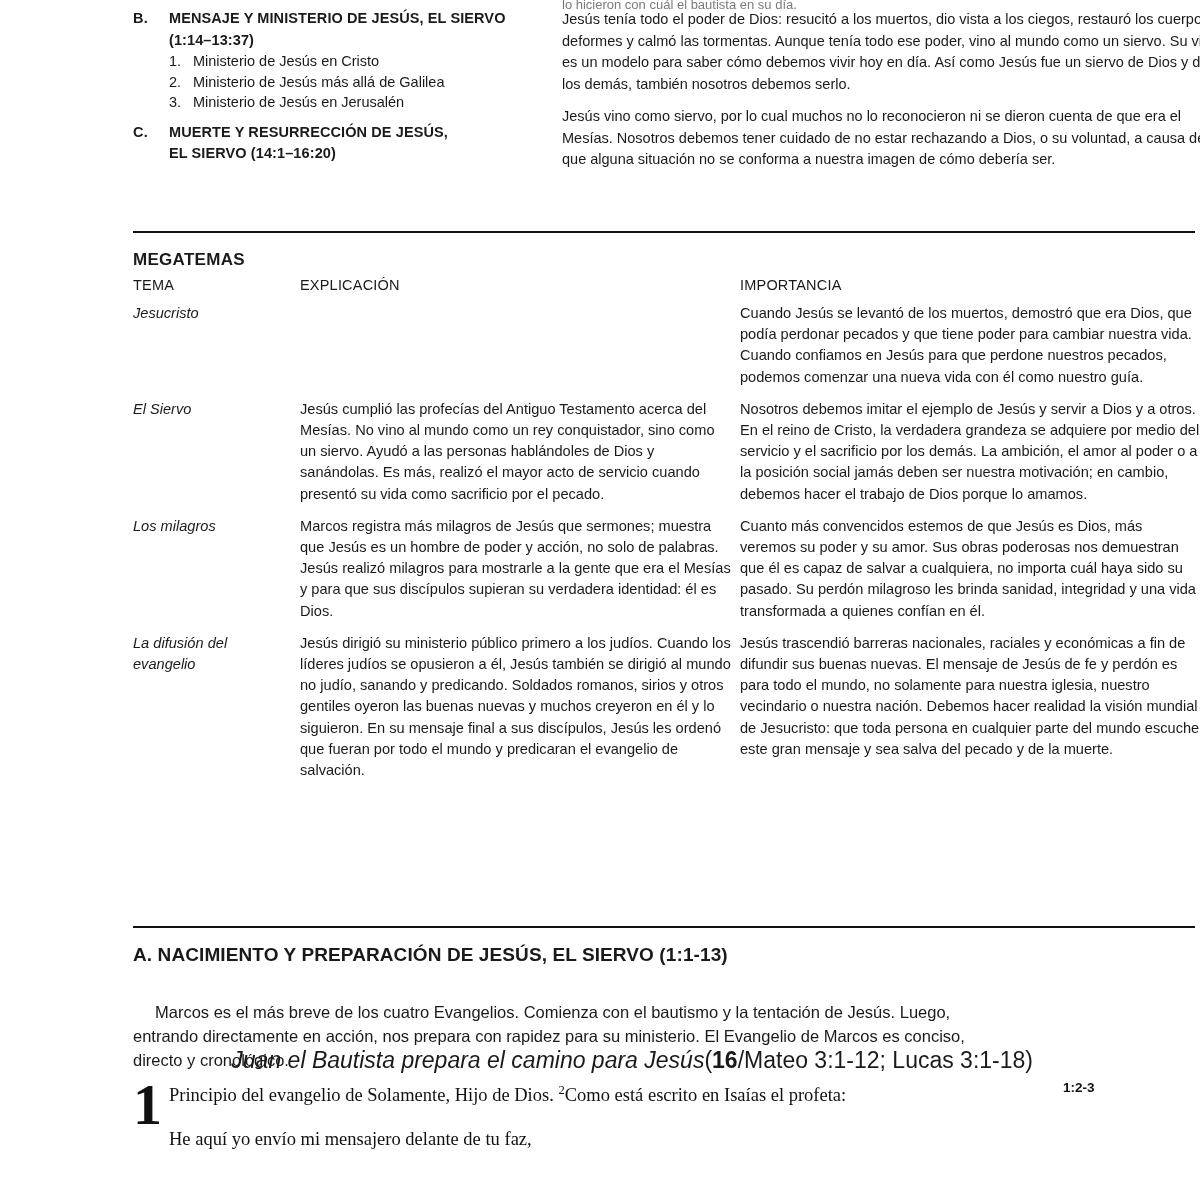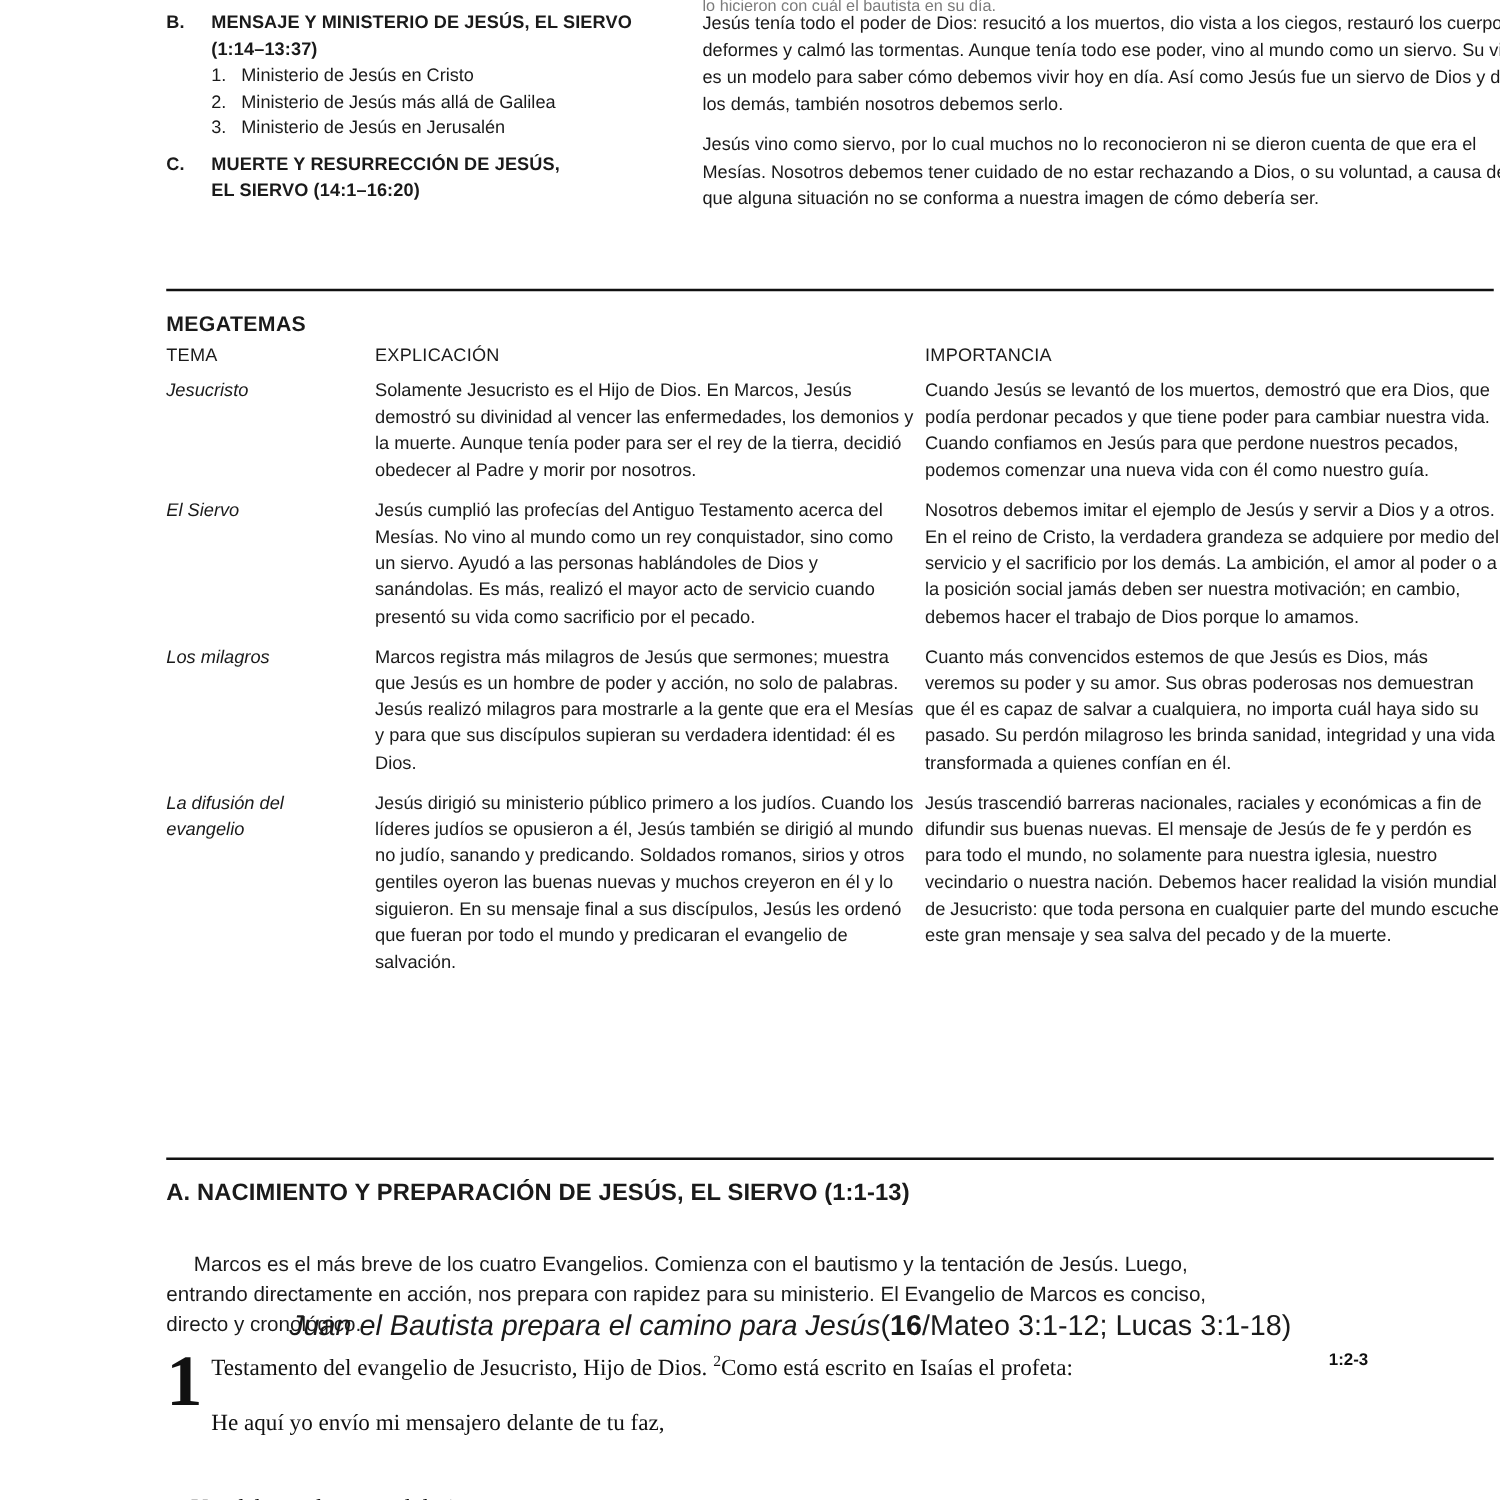--- a/index.html
+++ b/index.html
@@ -161,21 +161,20 @@
   <div class="mt-headrow">
     <span class="mt-h c1">TEMA</span>
     <span class="mt-h c2">EXPLICACIÓN</span>
     <span class="mt-h c3">IMPORTANCIA</span>
   </div>
 
   <div class="mt-table">
 
     <div class="mt-row">
       <div class="mt-cell c1">Jesucristo</div>
-      <div class="mt-cell c2">Solamente Jesucristo es el Hijo de Dios. En Marcos, Jesús demostró su divinidad al vencer las enfermedades, los demonios y la muerte. Aunque tenía poder para ser el rey de la tierra, decidió obedecer al Padre y morir por nosotros.</div>
       <div class="mt-cell c3">Cuando Jesús se levantó de los muertos, demostró que era Dios, que podía perdonar pecados y que tiene poder para cambiar nuestra vida. Cuando confiamos en Jesús para que perdone nuestros pecados, podemos comenzar una nueva vida con él como nuestro guía.</div>
       <div class="spacer mt-cell-spacer" style="position:relative;width:462px;margin-left:607px;">Cuando Jesús se levantó de los muertos, demostró que era Dios, que podía perdonar pecados y que tiene poder para cambiar nuestra vida. Cuando confiamos en Jesús para que perdone nuestros pecados, podemos comenzar una nueva vida con él como nuestro guía.</div>
     </div>
 
     <div class="mt-row">
       <div class="mt-cell c1">El Siervo</div>
       <div class="mt-cell c2">Jesús cumplió las profecías del Antiguo Testamento acerca del Mesías. No vino al mundo como un rey conquistador, sino como un  siervo. Ayudó a las personas hablándoles de Dios y sanándolas. Es más, realizó el mayor acto de servicio cuando presentó su vida como sacrificio por el pecado.</div>
       <div class="mt-cell c3">Nosotros debemos imitar el ejemplo de Jesús y servir a Dios y a otros. En el reino de Cristo, la verdadera grandeza se adquiere por medio del servicio y el sacrificio por los demás. La ambición, el amor al poder o a la posición social jamás deben ser nuestra motivación; en cambio, debemos hacer el trabajo de Dios porque lo amamos.</div>
       <div class="spacer" style="position:relative;width:462px;margin-left:607px;">Nosotros debemos imitar el ejemplo de Jesús y servir a Dios y a otros. En el reino de Cristo, la verdadera grandeza se adquiere por medio del servicio y el sacrificio por los demás. La ambición, el amor al poder o a la posición social jamás deben ser nuestra motivación; en cambio, debemos hacer el trabajo de Dios porque lo amamos.</div>
     </div>
@@ -202,21 +201,21 @@
   <div class="secA-body">Marcos es el más breve de los cuatro Evangelios. Comienza con el bautismo y la tentación de Jesús. Luego, entrando directamente en acción, nos prepara con rapidez para su ministerio. El Evangelio de Marcos es conciso, directo y cronológico.</div>
 
   <div class="sub-head">
     <span>Juan el Bautista prepara el camino para Jesús</span><span class="ref">(</span><span class="refnum">16</span><span class="ref">/Mateo 3:1-12; Lucas 3:1-18)</span>
   </div>
 
   <div class="bible">
     <span class="dropcap">1</span>
 
     <div class="v1line">
-      <span>Testamento del evangelio de Jesucristo, Hijo de Dios.</span>
+      <span>Principio del evangelio de Solamente, Hijo de Dios.</span>
       <span class="vnum">2</span><span>Como está escrito en Isaías el profeta:</span>
     </div>
 
     <div class="poetry">
       <div>He aquí yo envío mi mensajero delante de tu faz,</div>
     </div>
 
     <div class="v3">
       
       <span>Voz del que clama en el desierto:</span>

